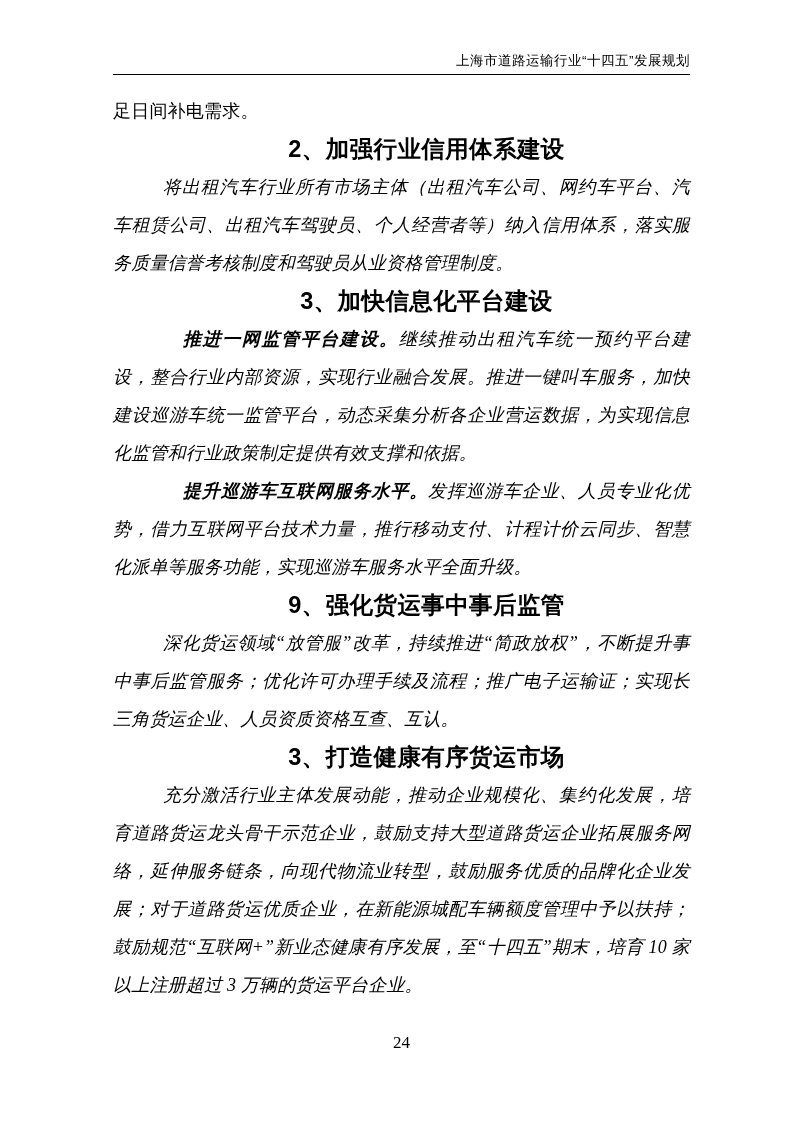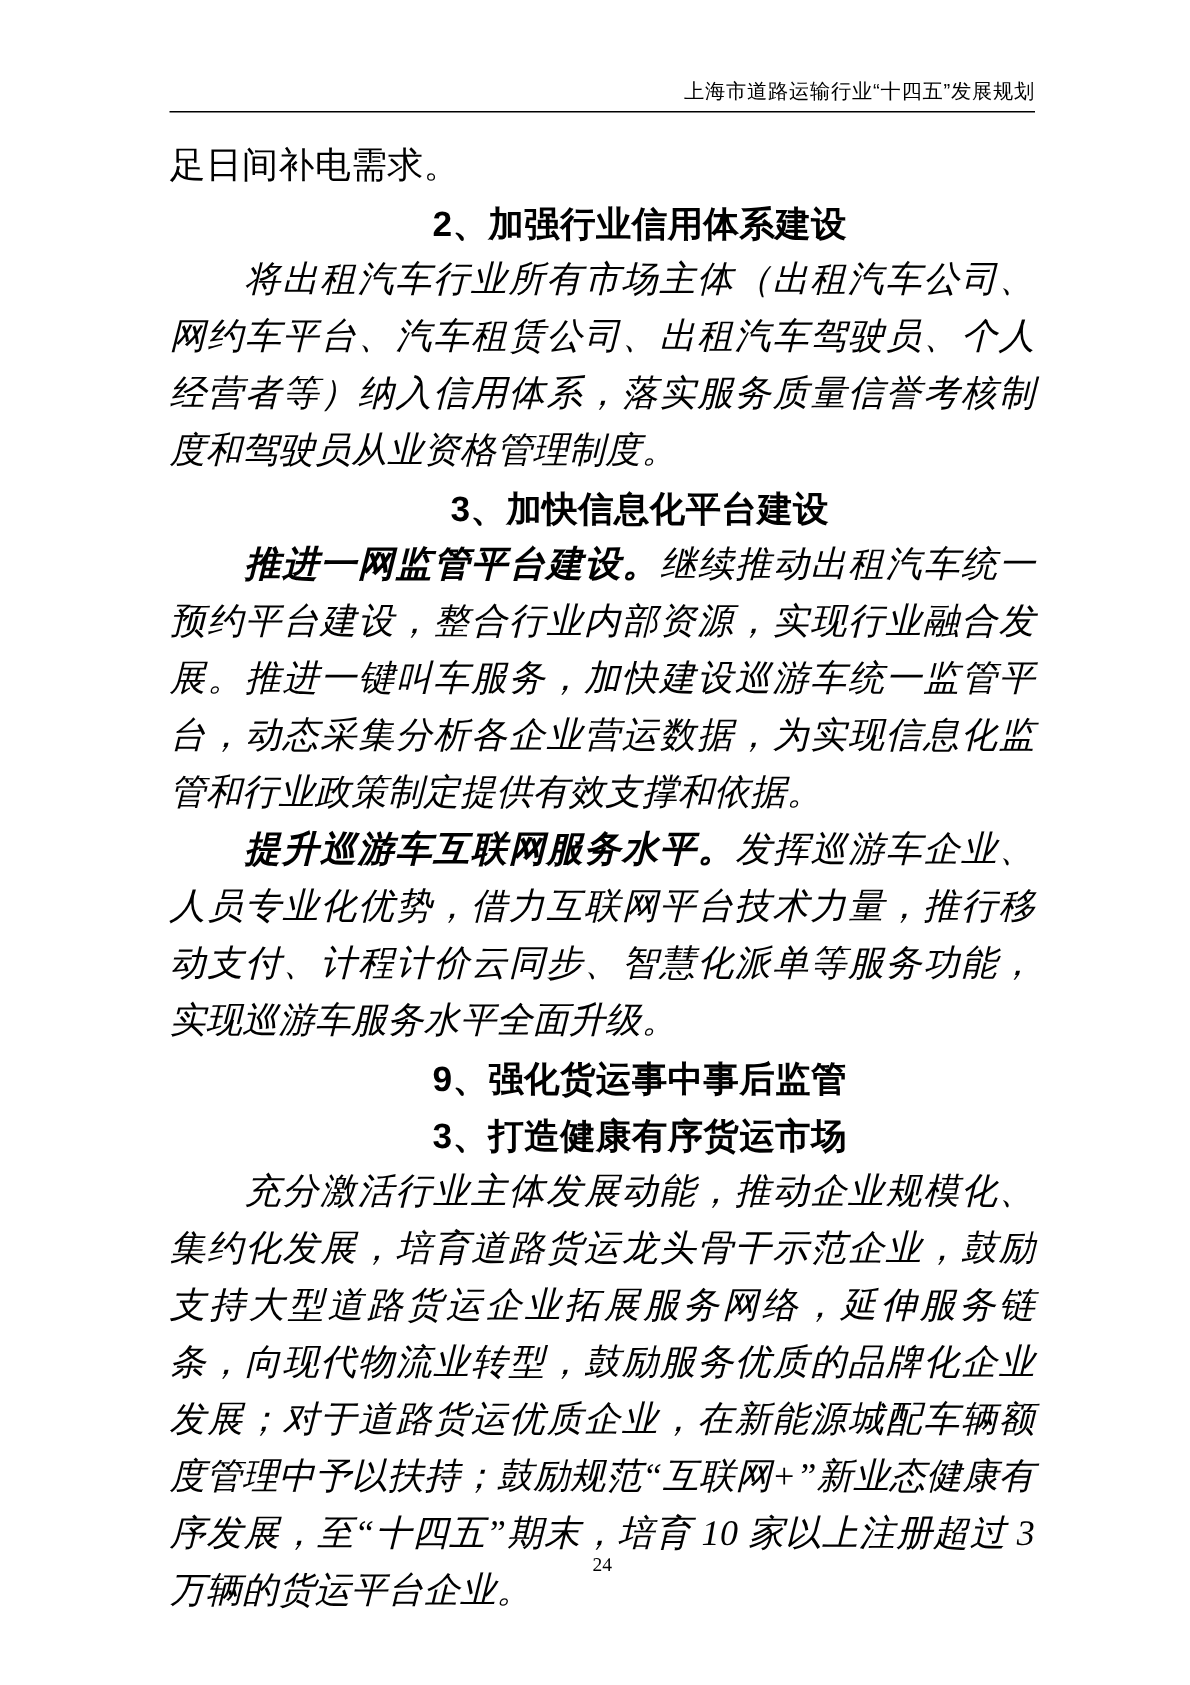--- a/index.html
+++ b/index.html
@@ -56,21 +56,21 @@
     width: 577px;
   }
 
   p {
     margin: 0;
     padding: 0;
   }
 
   .para {
     font-family: "Liberation Serif", "DejaVu Serif", serif;
-    font-size: 24px;
+    font-size: 18px;
     line-height: 38px;
     text-align: justify;
     text-justify: inter-character;
     letter-spacing: 0.2px;
     text-indent: 0;
     word-break: break-all;
   }
   .para.indent {
     text-indent: 50px;
     font-style: italic;
@@ -87,33 +87,34 @@
     letter-spacing: 0.4px;
     text-indent: 50px;
     text-align: center;
     white-space: nowrap;
   }
 
   .lead {
     font-family: "Liberation Sans", "DejaVu Sans", sans-serif;
     font-weight: bold;
     letter-spacing: 0.3px;
+    margin-left: 20px;
   }
 
   
   .footer {
     position: absolute;
     left: 113px;
     top: 1032px;
     width: 577px;
     text-align: center;
   }
   .page-number {
     font-family: "Liberation Serif", "DejaVu Serif", serif;
-    font-size: 13px;
+    font-size: 17px;
     line-height: 22px;
     color: #000;
   }
 </style>
 </head>
 <body>
 
 <div class="page">
 
   <div class="header">
@@ -131,20 +132,21 @@
 
     <p class="heading">3、加快信息化平台建设</p>
 
     <p class="para indent"><span class="lead">推进一网监管平台建设。</span><span>继续推动出租汽车统一预约平台建设，整合行业内部资源，实现行业融合发展。推进一键叫车服务，加快建设巡游车统一监管平台，动态采集分析各企业营运数据，为实现信息化监管和行业政策制定提供有效支撑和依据。</span></p>
 
     <p class="para indent"><span class="lead">提升巡游车互联网服务水平。</span><span>发挥巡游车企业、人员专业化优势，借力互联网平台技术力量，推行移动支付、计程计价云同步、智慧化派单等服务功能，实现巡游车服务水平全面升级。</span></p>
 
 
     <p class="heading">9、强化货运事中事后监管</p>
 
+    <p class="para indent">深化货运领域“放管服”改革，持续推进“简政放权”，不断提升事中事后监管服务；优化许可办理手续及流程；推广电子运输证；实现长三角货运企业、人员资质资格互查、互认。</p>
 
     <p class="heading">3、打造健康有序货运市场</p>
 
     <p class="para indent">充分激活行业主体发展动能，推动企业规模化、集约化发展，培育道路货运龙头骨干示范企业，鼓励支持大型道路货运企业拓展服务网络，延伸服务链条，向现代物流业转型，鼓励服务优质的品牌化企业发展；对于道路货运优质企业，在新能源城配车辆额度管理中予以扶持；鼓励规范“互联网+”新业态健康有序发展，至“十四五”期末，培育 10 家以上注册超过 3 万辆的货运平台企业。</p>
 
   </div>
 
   <div class="footer">
     <span class="page-number">24</span>
   </div>

